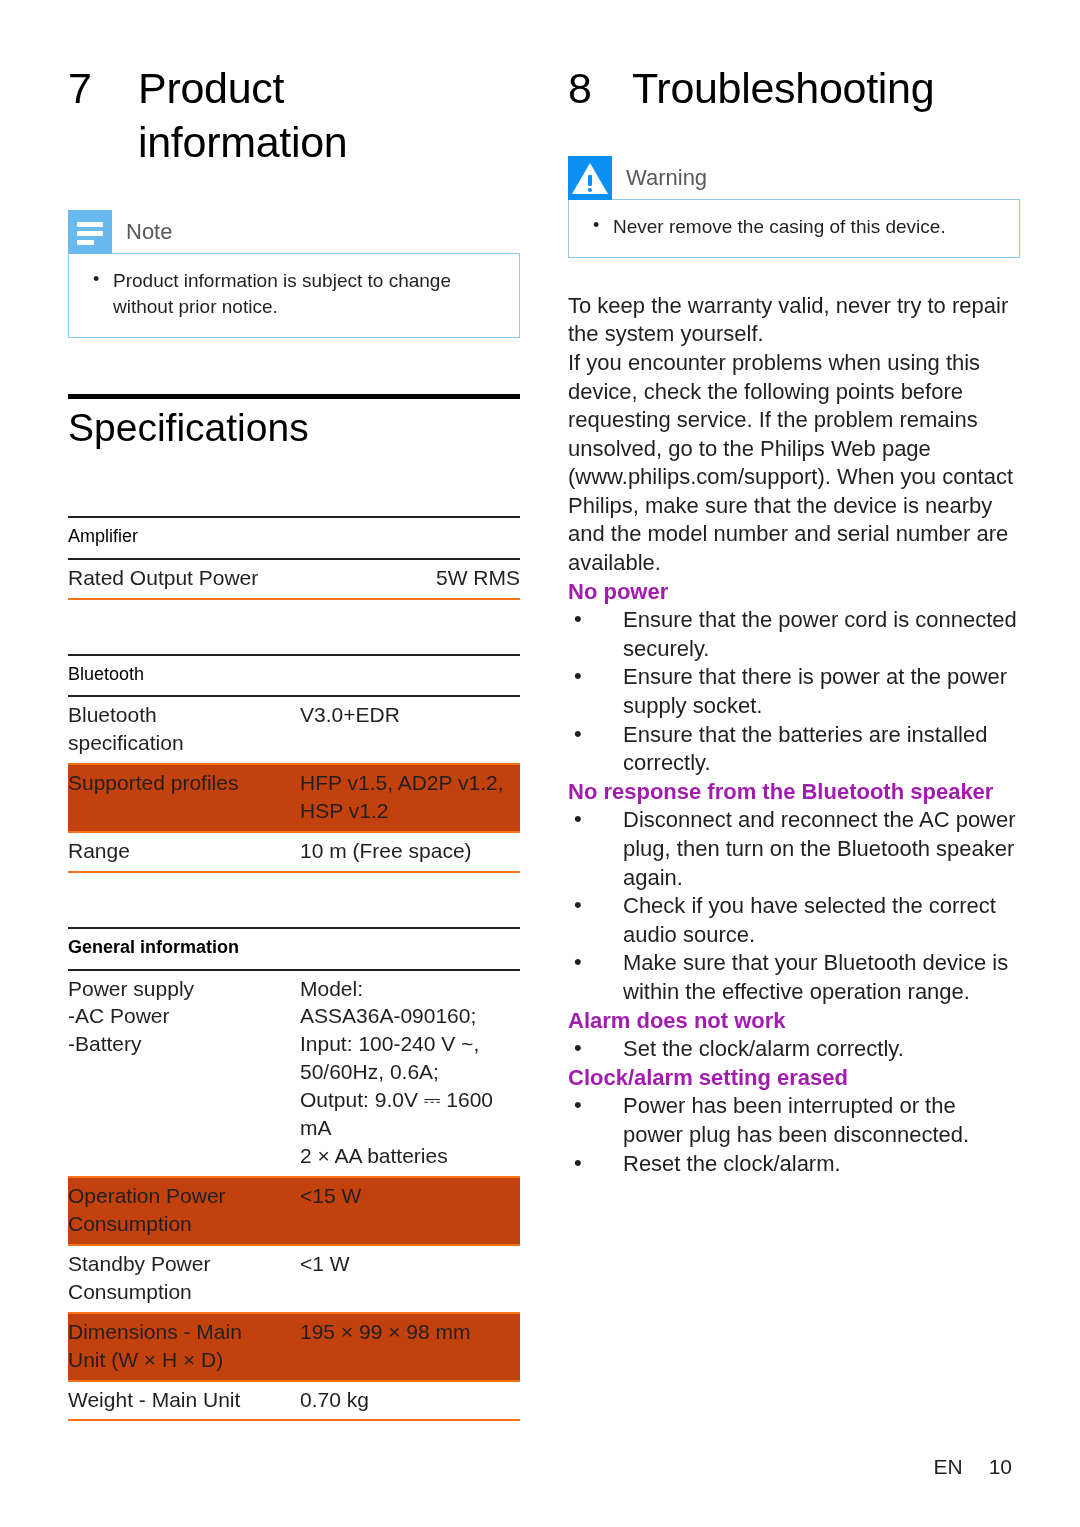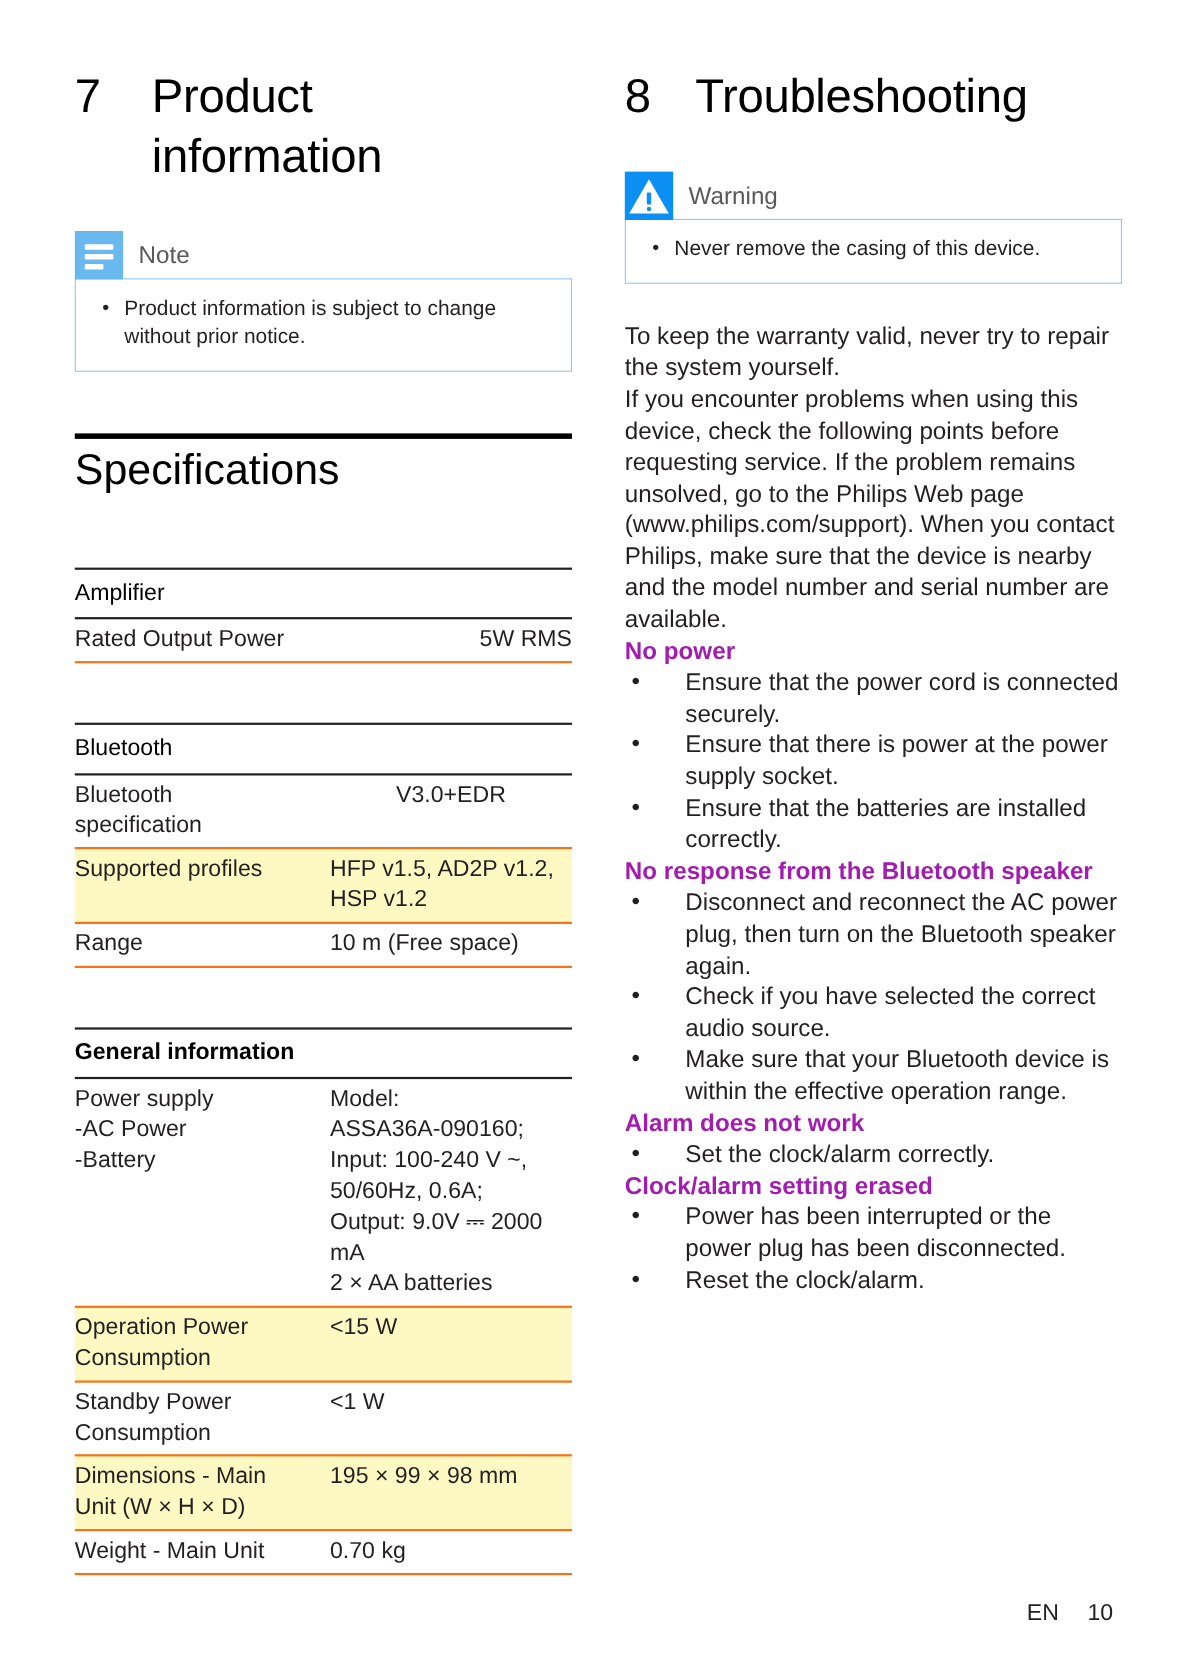--- a/index.html
+++ b/index.html
@@ -137,21 +137,21 @@
     font-weight: normal;
     margin: 0 0 64px 0;
     line-height: 1.2;
   }
 
   
   .spec-block { margin-bottom: 54px; }
   .spec-block:last-child { margin-bottom: 0; }
   .sub-rule { border-top: 2px solid #231f20; }
   .sub-title {
-    font-size: 21px;
+    font-size: 18px;
     font-weight: normal;
     margin: 0;
     padding: 8px 0 10px 0;
     line-height: 1.2;
   }
   .sub-title.bold { font-weight: bold; }
 
   table.spec {
     width: 100%;
     border-collapse: collapse;
@@ -159,21 +159,21 @@
     color: #231f20;
   }
   table.spec td {
     border-top: 2px solid #231f20;
     border-bottom: 2px solid #f97316;
     padding: 4px 0 6px 0;
     vertical-align: top;
     line-height: 1.33;
   }
   table.spec tr td:first-child { width: 232px; }
-  table.spec tr.hl td { background: #fef9c3; }
+  table.spec tr.hl td { background: #c2410c; }
   table.spec td.right { text-align: right; }
   table.spec .sub { white-space: pre-line; }
 
   
   .body-text {
     font-size: 22px;
     line-height: 1.3;
     color: #231f20;
     margin: 0;
   }
@@ -259,21 +259,21 @@
       </div>
 
       <div class="spec-block">
         <div class="sub-rule"></div>
         <h3 class="sub-title">Bluetooth</h3>
         <table class="spec">
           <tbody>
             <tr>
               <td class="sub" style="white-space: pre-line;">Bluetooth
 specification</td>
-              <td class="sub" style="white-space: pre-line; text-align: center;">V3.0+EDR</td>
+              <td class="sub" style="white-space: pre-line;">V3.0+EDR</td>
             </tr>
             <tr class="hl">
               <td class="sub" style="white-space: pre-line;">Supported profiles</td>
               <td class="sub" style="white-space: pre-line;">HFP v1.5, AD2P v1.2,
 HSP v1.2</td>
             </tr>
             <tr>
               <td class="sub" style="white-space: pre-line;">Range</td>
               <td class="sub" style="white-space: pre-line;">10 m (Free space)</td>
             </tr>
@@ -287,21 +287,21 @@
         <table class="spec">
           <tbody>
             <tr>
               <td class="sub" style="white-space: pre-line;">Power supply
 -AC Power
 -Battery</td>
               <td class="sub" style="white-space: pre-line;">Model:
 ASSA36A-090160;
 Input: 100-240 V ~,
 50/60Hz, 0.6A;
- Output: 9.0V ⎓ 2000
+ Output: 9.0V ⎓ 1600
 mA
 2 × AA batteries</td>
             </tr>
             <tr class="hl">
               <td class="sub" style="white-space: pre-line;">Operation Power
 Consumption</td>
               <td class="sub" style="white-space: pre-line;">&lt;15 W</td>
             </tr>
             <tr>
               <td class="sub" style="white-space: pre-line;">Standby Power

